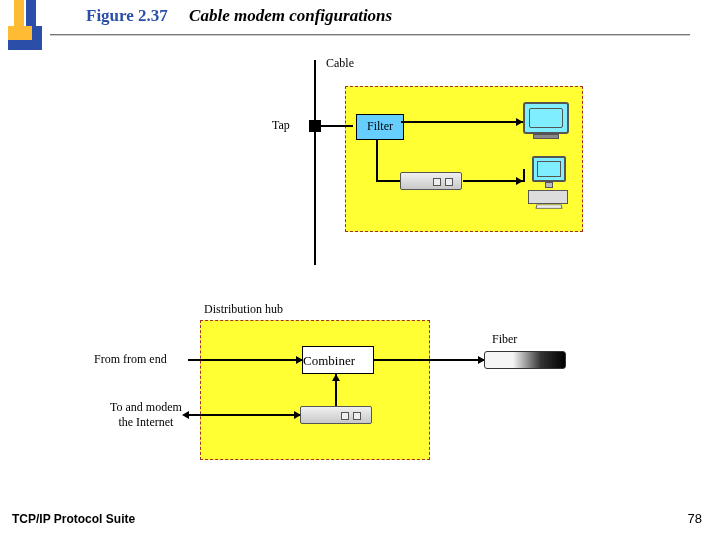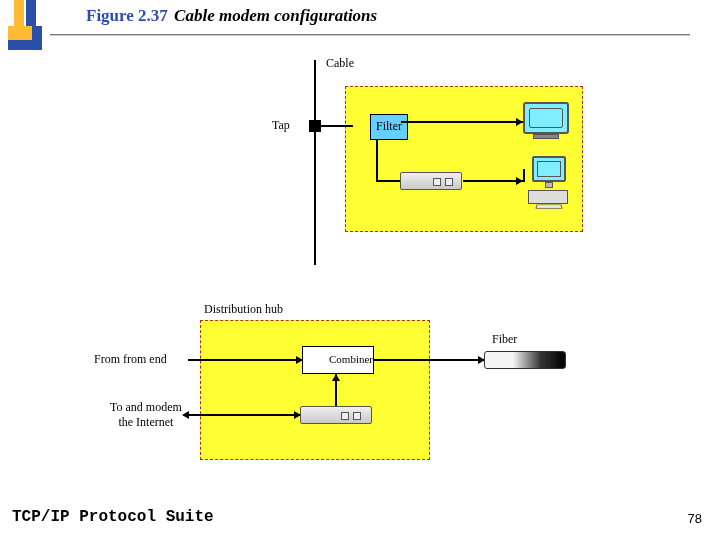--- a/index.html
+++ b/index.html
@@ -9,36 +9,36 @@
   
   .deco-bar{position:absolute;left:8px;top:0;width:34px;height:52px}
   .deco-bar .stripe{position:absolute;width:10px;top:0;height:44px}
   .deco-bar .s1{left:6px;background:#ffbb33}
   .deco-bar .s2{left:18px;background:#2b4fa8}
   .deco-bar .sq{position:absolute;left:0;top:26px;width:34px;height:24px;background:#2b4fa8}
   .deco-bar .sq2{position:absolute;left:0;top:26px;width:24px;height:14px;background:#ffbb33}
 
   .title{position:absolute;left:86px;top:6px;font-weight:bold;font-size:17px}
   .title .num{color:#2b4fa8;font-style:normal}
-  .title .txt{font-style:italic;margin-left:2px}
+  .title .txt{font-style:italic;margin-left:17px}
   .title-line{position:absolute;left:50px;top:34px;width:640px;height:2px;background:linear-gradient(to bottom,#777 0,#777 1px,#ccc 1px,#ccc 2px)}
 
-  .footer-l{position:absolute;left:12px;bottom:14px;font-family:Liberation Mono, monospace;font-weight:bold;font-size:16px}
+  .footer-l{position:absolute;left:12px;bottom:14px;font-family:Liberation Sans, sans-serif;font-weight:bold;font-size:12px}
   .footer-r{position:absolute;right:18px;bottom:14px;font-family:Verdana,Tahoma,sans-serif;font-size:13px}
 
   .lbl{position:absolute;font-size:12px;font-family:"Times New Roman",serif}
 
   
   .top{position:absolute;left:260px;top:60px;width:330px;height:180px}
   
   .cable-v{position:absolute;left:54px;top:0;width:2px;height:205px;background:#000}
   
   .res-box{position:absolute;left:85px;top:26px;width:238px;height:146px;border:1px dashed #a62c2c;background:#ffff33}
   
-  .filter{position:absolute;left:110px;top:54px;width:38px;height:26px;background:#66cfff;border:1px solid #000}
+  .filter{position:absolute;left:96px;top:54px;width:48px;height:26px;background:#66cfff;border:1px solid #000}
   .filter span{position:absolute;left:0;right:0;top:4px;text-align:center;font-size:12px}
   
   .tap-sq{position:absolute;left:49px;top:60px;width:12px;height:12px;background:#000}
   
   .w{position:absolute;background:#000}
   
   .w1{left:60px;top:65px;width:33px;height:2px}
   
   .w2{left:141px;top:61px;width:122px;height:2px}
   
@@ -77,21 +77,21 @@
   
   .ar.l{border-width:4px 7px 4px 0;border-color:transparent #000 transparent transparent}
   
   .ar.u{border-width:0 4px 7px 4px;border-color:transparent transparent #000 transparent}
 
   
   .bot{position:absolute;left:100px;top:290px;width:500px;height:180px}
   .hub-box{position:absolute;left:100px;top:30px;width:230px;height:140px;border:1px dashed #a62c2c;background:#ffff33}
   
   .combiner{position:absolute;left:202px;top:56px;width:72px;height:28px;background:#fff;border:1px solid #000}
-  .combiner span{position:absolute;left:0;right:0;top:6px;text-align:right;font-size:11px}
+  .combiner span{position:absolute;left:0;right:0;top:6px;text-align:left;font-size:13px}
   
   .cmts{position:absolute;left:200px;top:116px;width:72px;height:18px;background:linear-gradient(to bottom,#f0f0f0,#c8c8c8);border:1px solid #555;border-radius:2px}
   .cmts::before,.cmts::after{content:"";position:absolute;top:5px;width:6px;height:6px;border:1px solid #555;background:#eee}
   .cmts::before{right:22px}
   .cmts::after{right:10px}
 
   
   .bw{position:absolute;background:#000}
   
   .bw1{left:88px;top:69px;width:114px;height:2px}

